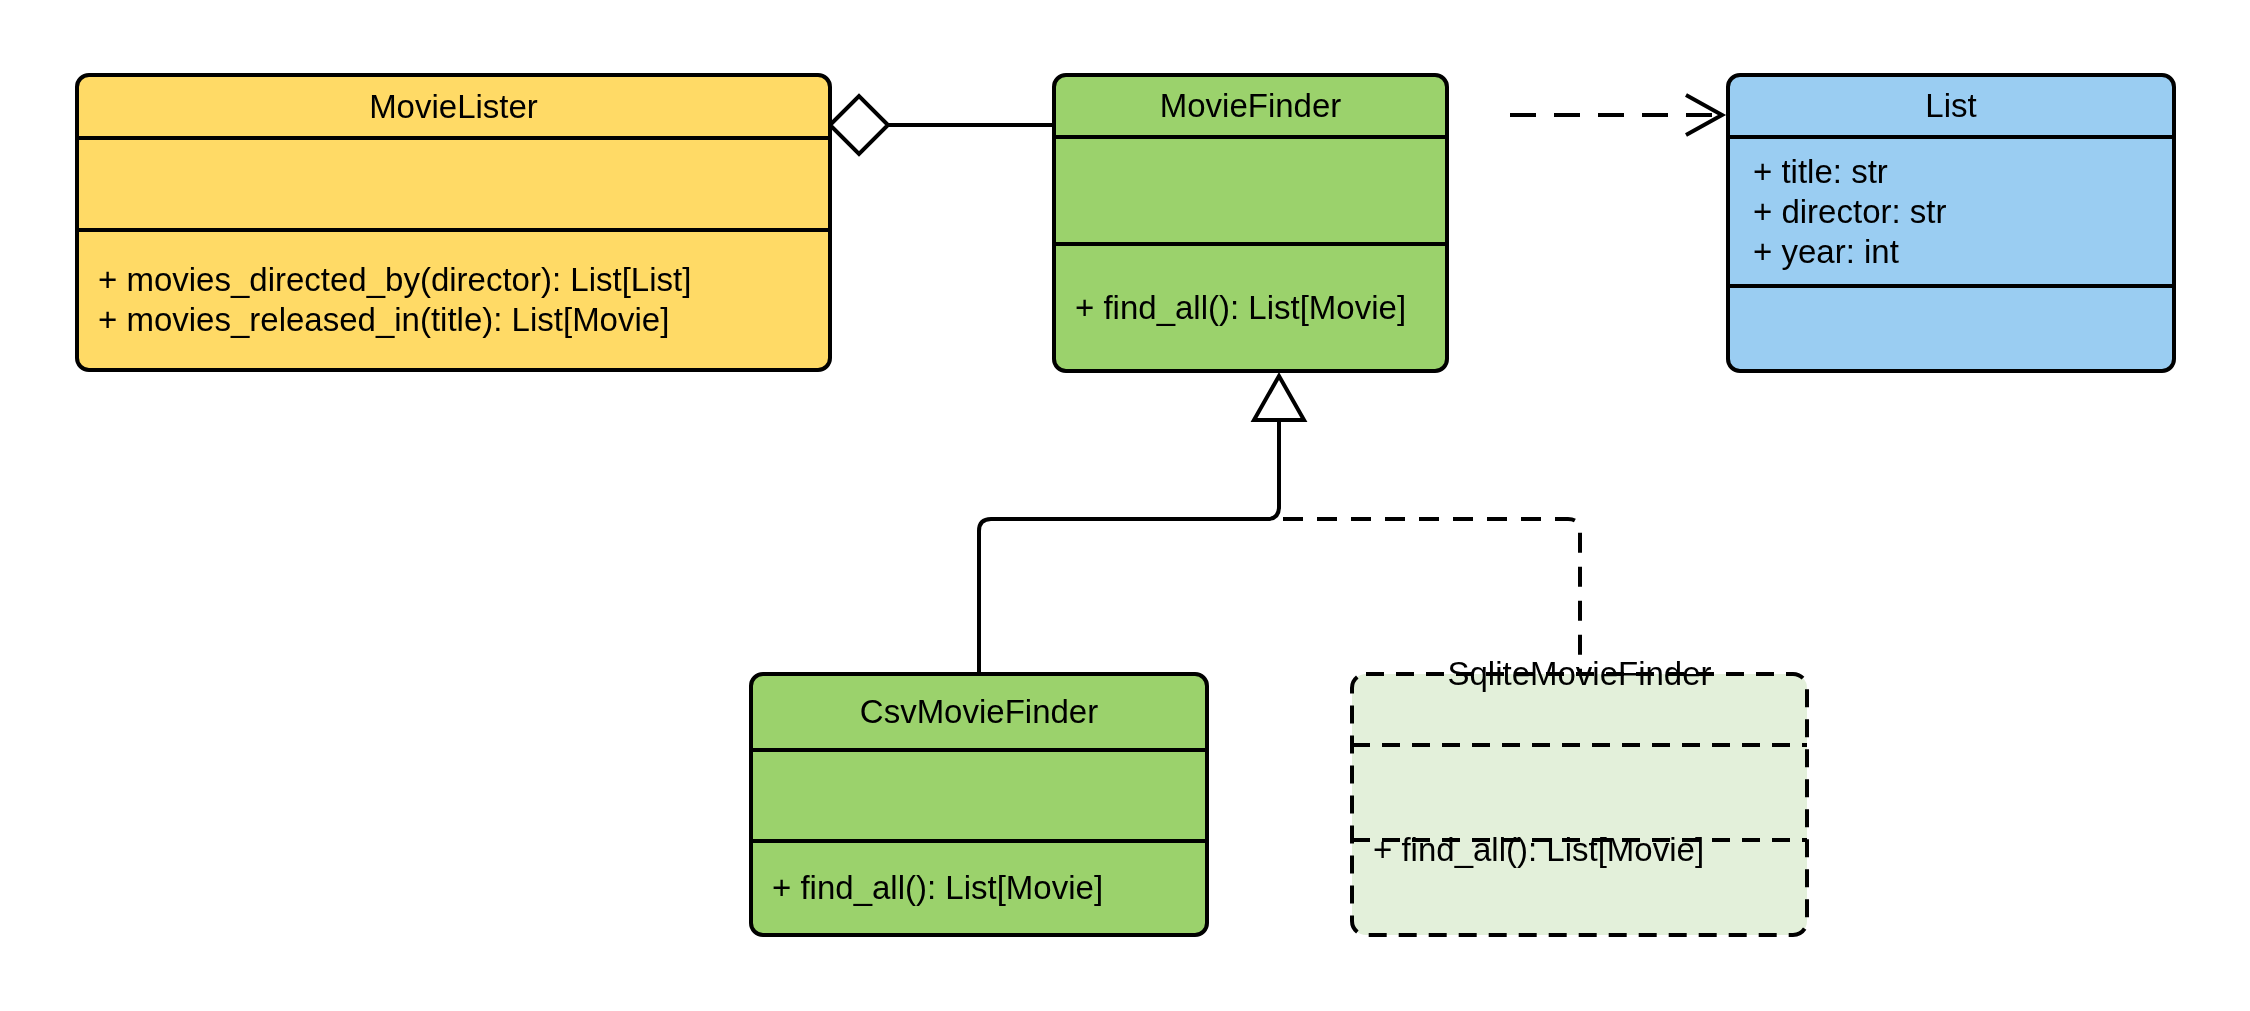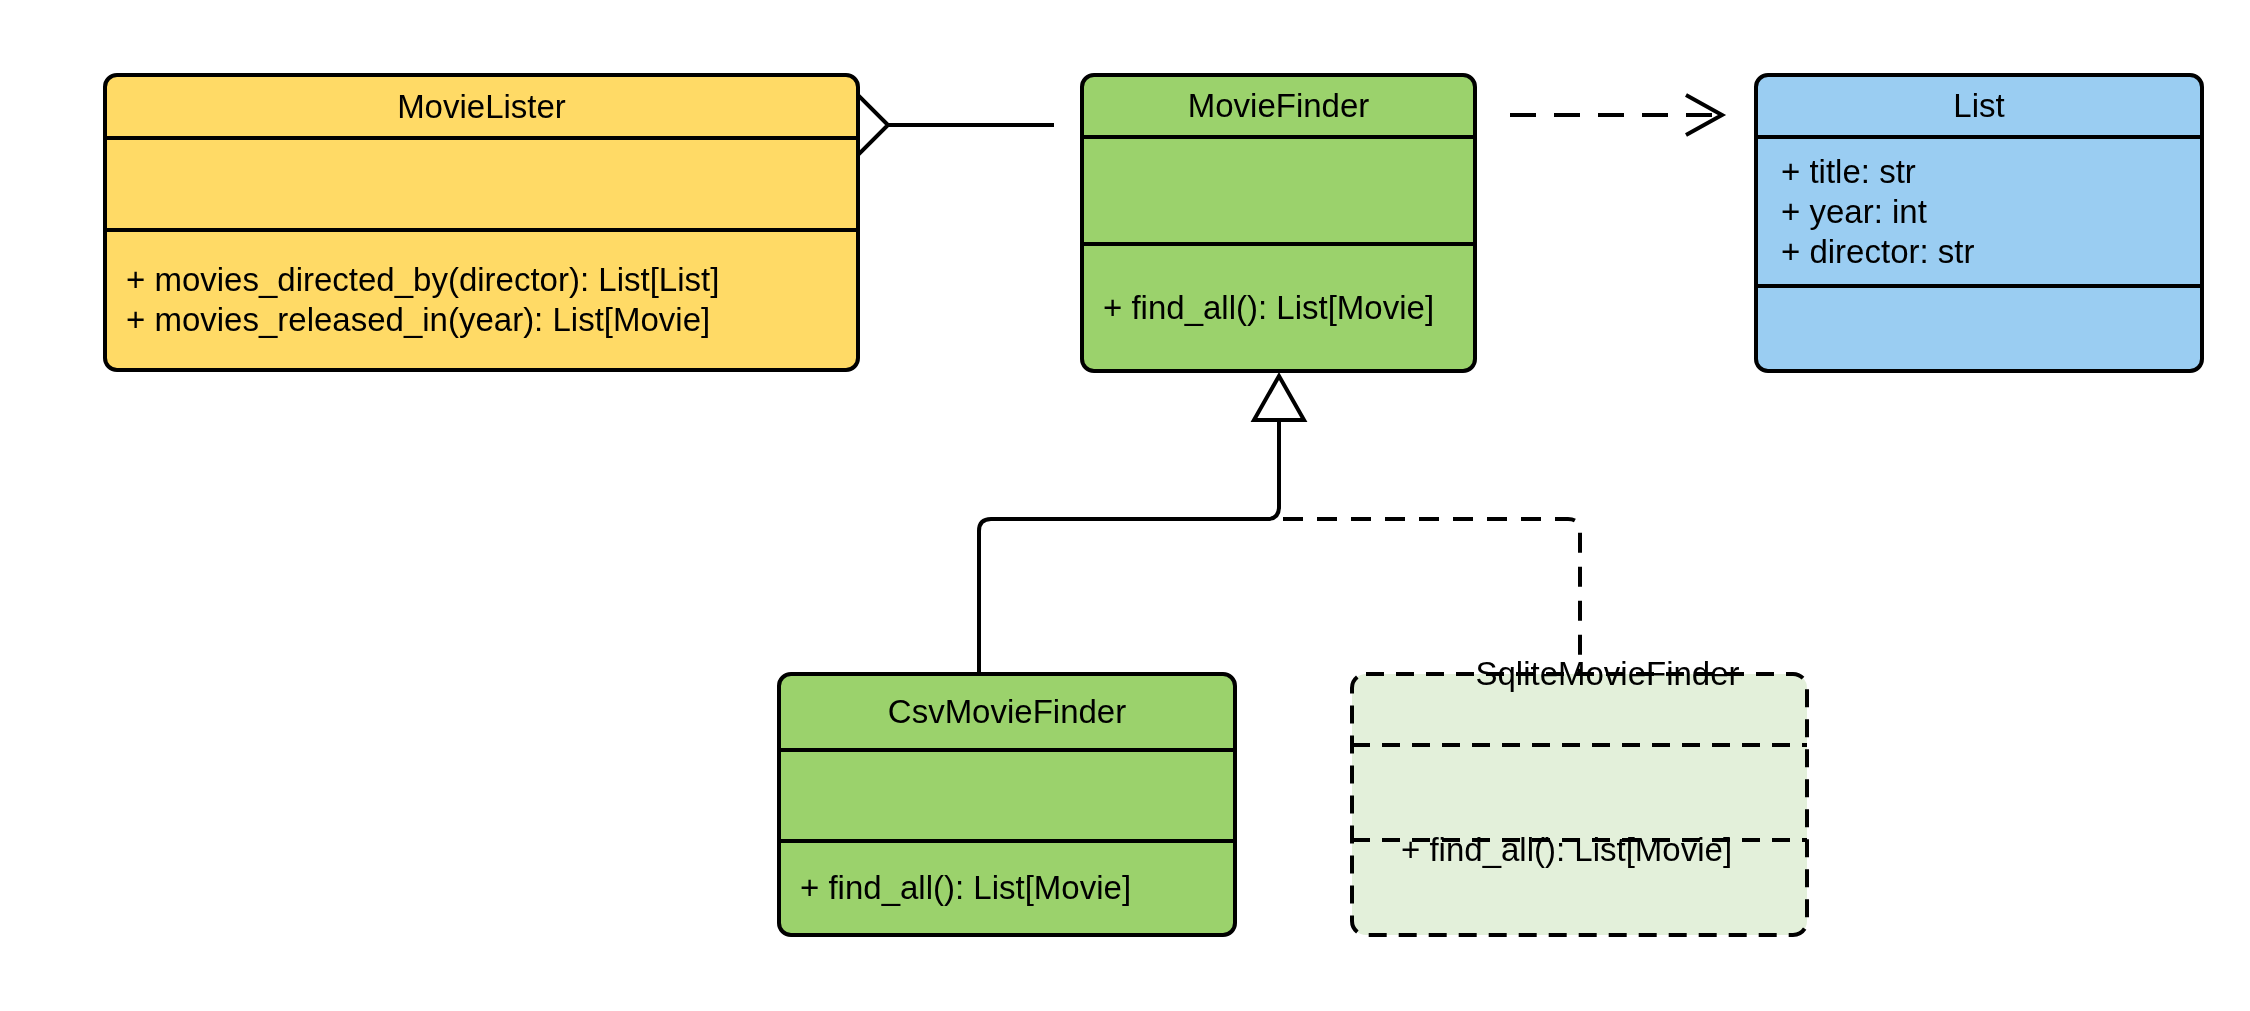--- a/index.html
+++ b/index.html
@@ -17,21 +17,20 @@
     position: absolute;
     left: 0; top: 0;
     width: 2250px; height: 1011px;
   }
   .uml-box {
     position: absolute;
     border: 4px solid #000;
     border-radius: 14px;
     display: flex;
     flex-direction: column;
-    margin-left: 28px;
   }
   .uml-box.no-border { border-color: transparent; background: transparent; }
   .compartment-title {
     flex: none;
     display: flex;
     align-items: center;
     justify-content: center;
     font-size: 33px;
     border-bottom: 4px solid #000;
   }
@@ -94,38 +93,38 @@
       <line x1="1352" y1="745" x2="1807" y2="745" stroke="#000" stroke-width="4" stroke-dasharray="18 12"></line>
       <line x1="1352" y1="840" x2="1807" y2="840" stroke="#000" stroke-width="4" stroke-dasharray="18 12"></line>
     </g>
   </svg>
 
   <div class="uml-box" style="left: 75px; top: 73px; width: 757px; height: 299px; background-color: rgb(255, 218, 102);">
     <div class="compartment-title" style="height:63px;">MovieLister</div>
     <div class="compartment-attrs" style="height:92px;"></div>
     <div class="compartment-methods">
       <div class="text-line">+ movies_directed_by(director): List[List]</div>
-      <div class="text-line">+ movies_released_in(year): List[Movie]</div>
+      <div class="text-line">+ movies_released_in(title): List[Movie]</div>
     </div>
   </div>
 
   <div class="uml-box" style="left: 1052px; top: 73px; width: 397px; height: 300px; background-color: rgb(155, 210, 108);">
     <div class="compartment-title" style="height:62px;">MovieFinder</div>
     <div class="compartment-attrs" style="height:107px;"></div>
     <div class="compartment-methods">
       <div class="text-line">+ find_all(): List[Movie]</div>
     </div>
   </div>
 
   <div class="uml-box" style="left: 1726px; top: 73px; width: 450px; height: 300px; background-color: rgb(154, 205, 242);">
     <div class="compartment-title" style="height:62px;">List</div>
     <div class="compartment-attrs" style="height:149px;">
       <div class="text-line">+ title: str</div>
+      <div class="text-line">+ director: str</div>
       <div class="text-line">+ year: int</div>
-      <div class="text-line">+ director: str</div>
     </div>
     <div class="compartment-methods"></div>
   </div>
 
   <div class="uml-box" style="left: 749px; top: 672px; width: 460px; height: 265px; background-color: rgb(155, 210, 108);">
     <div class="compartment-title" style="height:76px;">CsvMovieFinder</div>
     <div class="compartment-attrs" style="height:91px;"></div>
     <div class="compartment-methods">
       <div class="text-line">+ find_all(): List[Movie]</div>
     </div>

